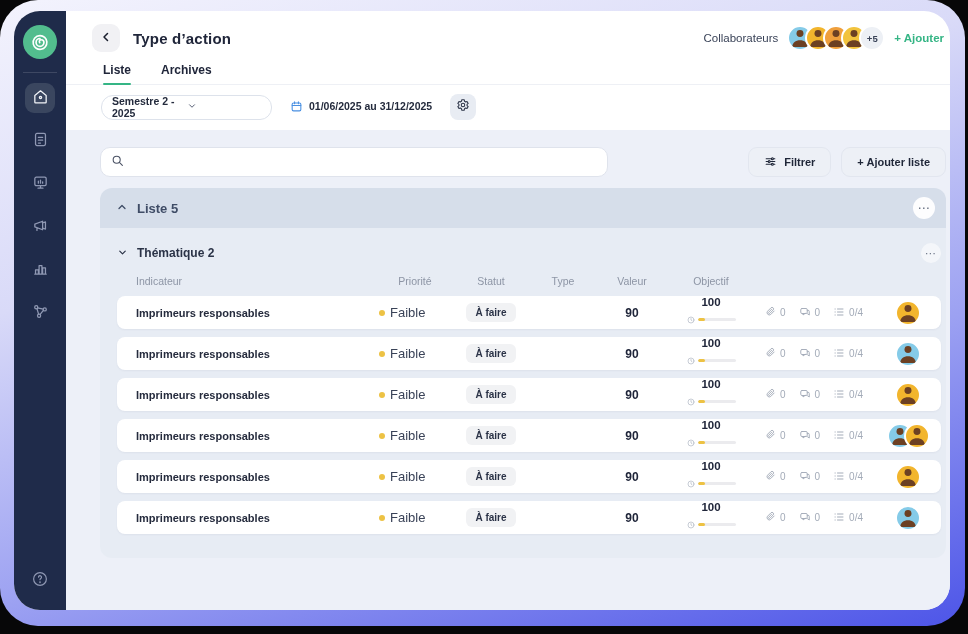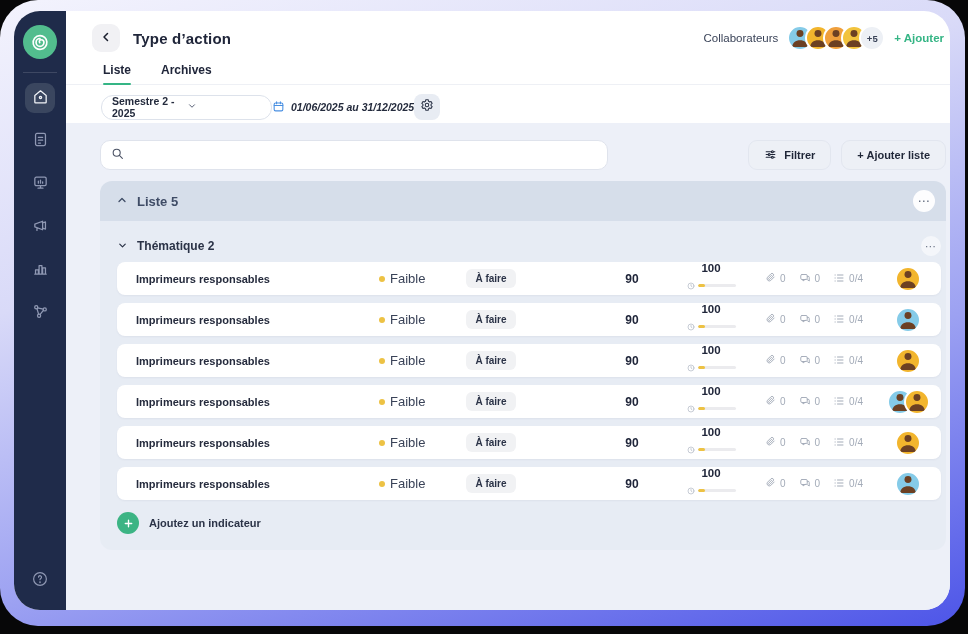--- a/index.html
+++ b/index.html
@@ -37,25 +37,25 @@
   .av { width:26px; height:26px; border-radius:50%; border:2px solid #fff; display:flex; align-items:flex-end; justify-content:center; overflow:hidden; flex:none; }
   .av-stack .av + .av, .av-stack .av-more { margin-left:-8px; }
   .av-more { width:26px; height:26px; border-radius:50%; border:2px solid #fff; background:#edf0f5; color:#3a4358;
     font-size:9.5px; font-weight:700; display:flex; align-items:center; justify-content:center; z-index:2; }
   .add-collab { color:#35b585; font-size:11.5px; font-weight:600; cursor:pointer; white-space:nowrap; }
 
   .hdr-tabs { display:flex; gap:30px; padding:4px 0 0 37px; border-bottom:1px solid #eef0f5; }
   .tab { font-size:12px; font-weight:700; color:#20263a; padding-bottom:7px; position:relative; cursor:pointer; }
   .tab.active::after { content:""; position:absolute; left:0; right:0; bottom:-1px; height:2.5px; border-radius:2px; background:#35b585; }
 
-  .hdr-filters { display:flex; align-items:center; padding:9px 0 3px 35px; }
+  .hdr-filters { display:flex; align-items:center; gap:18px; padding:9px 0 10px 35px; }
   .select { width:171px; height:25px; border:1px solid #dde2eb; border-radius:12px; background:#fff;
     display:flex; align-items:center; padding:0 10px; cursor:pointer; }
   .select span { font-size:10.5px; font-weight:600; color:#242b3d; flex:1; }
-  .date-group { display:flex; align-items:center; gap:6px; cursor:pointer;font-style:italic; }
+  .date-group { display:flex; gap:6px; cursor:pointer; }
   .date-group span { font-size:10.5px; font-weight:600; color:#242b3d; }
   .gear-btn { width:26px; height:26px; border-radius:8px; background:#e8ecf3; display:flex; align-items:center; justify-content:center; cursor:pointer; }
 
   
   .content { flex:1; background:#edf0f8; padding:17px 4px 0 34px; overflow:hidden; }
   .toolbar { display:flex; align-items:center; margin-bottom:11px; }
   .search { width:508px; height:30px; background:#fff; border:1px solid #dfe3ec; border-radius:10px;
     display:flex; align-items:center; padding:0 10px; gap:8px; }
   .search input { border:none; outline:none; flex:1; font-size:10px; color:#303749; background:transparent; font-family:inherit; }
   .search input::placeholder { color:#7d8594; }
@@ -287,20 +287,30 @@
           <div class="them-row">
             <span>
               <svg width="11" height="11" viewBox="0 0 24 24" fill="none" stroke="#2b3347" stroke-width="2.6" stroke-linecap="round" stroke-linejoin="round">
                   <path d="M6 9l6 6 6-6"></path>
                 </svg>
             </span>
             <span class="them-title">Thématique 2</span>
             <span class="them-dots">⋯</span>
           </div>
 
+          <div class="tgrid thead">
+            <span>Indicateur</span>
+            <span>Priorité</span>
+            <span>Statut</span>
+            <span>Type</span>
+            <span>Valeur</span>
+            <span>Objectif</span>
+            <span></span>
+              <span></span>
+          </div>
 
           <div id="rows">
               <div class="tgrid row">
                 <span class="c-name">Imprimeurs responsables</span>
                 <span class="c-prio"><span class="dot" style="background:#edc244"></span>Faible</span>
                 <span class="c-stat">
                   <span class="badge">À faire</span>
                 </span>
                 <span class="c-type"></span>
                 <span class="c-val">90</span>
@@ -543,26 +553,18 @@
                   <span class="av" style="background:#85cbe8">
                     <svg width="26" height="26" viewBox="0 0 24 24">
                       <circle cx="12" cy="9.2" r="3.8" fill="#6c4023"></circle>
                       <path d="M3.5 24c0-4.8 3.8-7.5 8.5-7.5s8.5 2.7 8.5 7.5z" fill="#6c4023"></path>
                     </svg>
                   </span>
                 </span>
               </div>
             </div>
 
-          <div class="add-ind">
-            <span class="add-circle">
-              <svg width="11" height="11" viewBox="0 0 24 24" fill="none" stroke="#fff" stroke-width="3" stroke-linecap="round">
-                  <path d="M12 5v14M5 12h14"></path>
-                </svg>
-            </span>
-            <span class="add-label">Ajoutez un indicateur</span>
-          </div>
         </div>
       </div>
 
     </div>
   </div>
 </div>
 
 </body></html>

